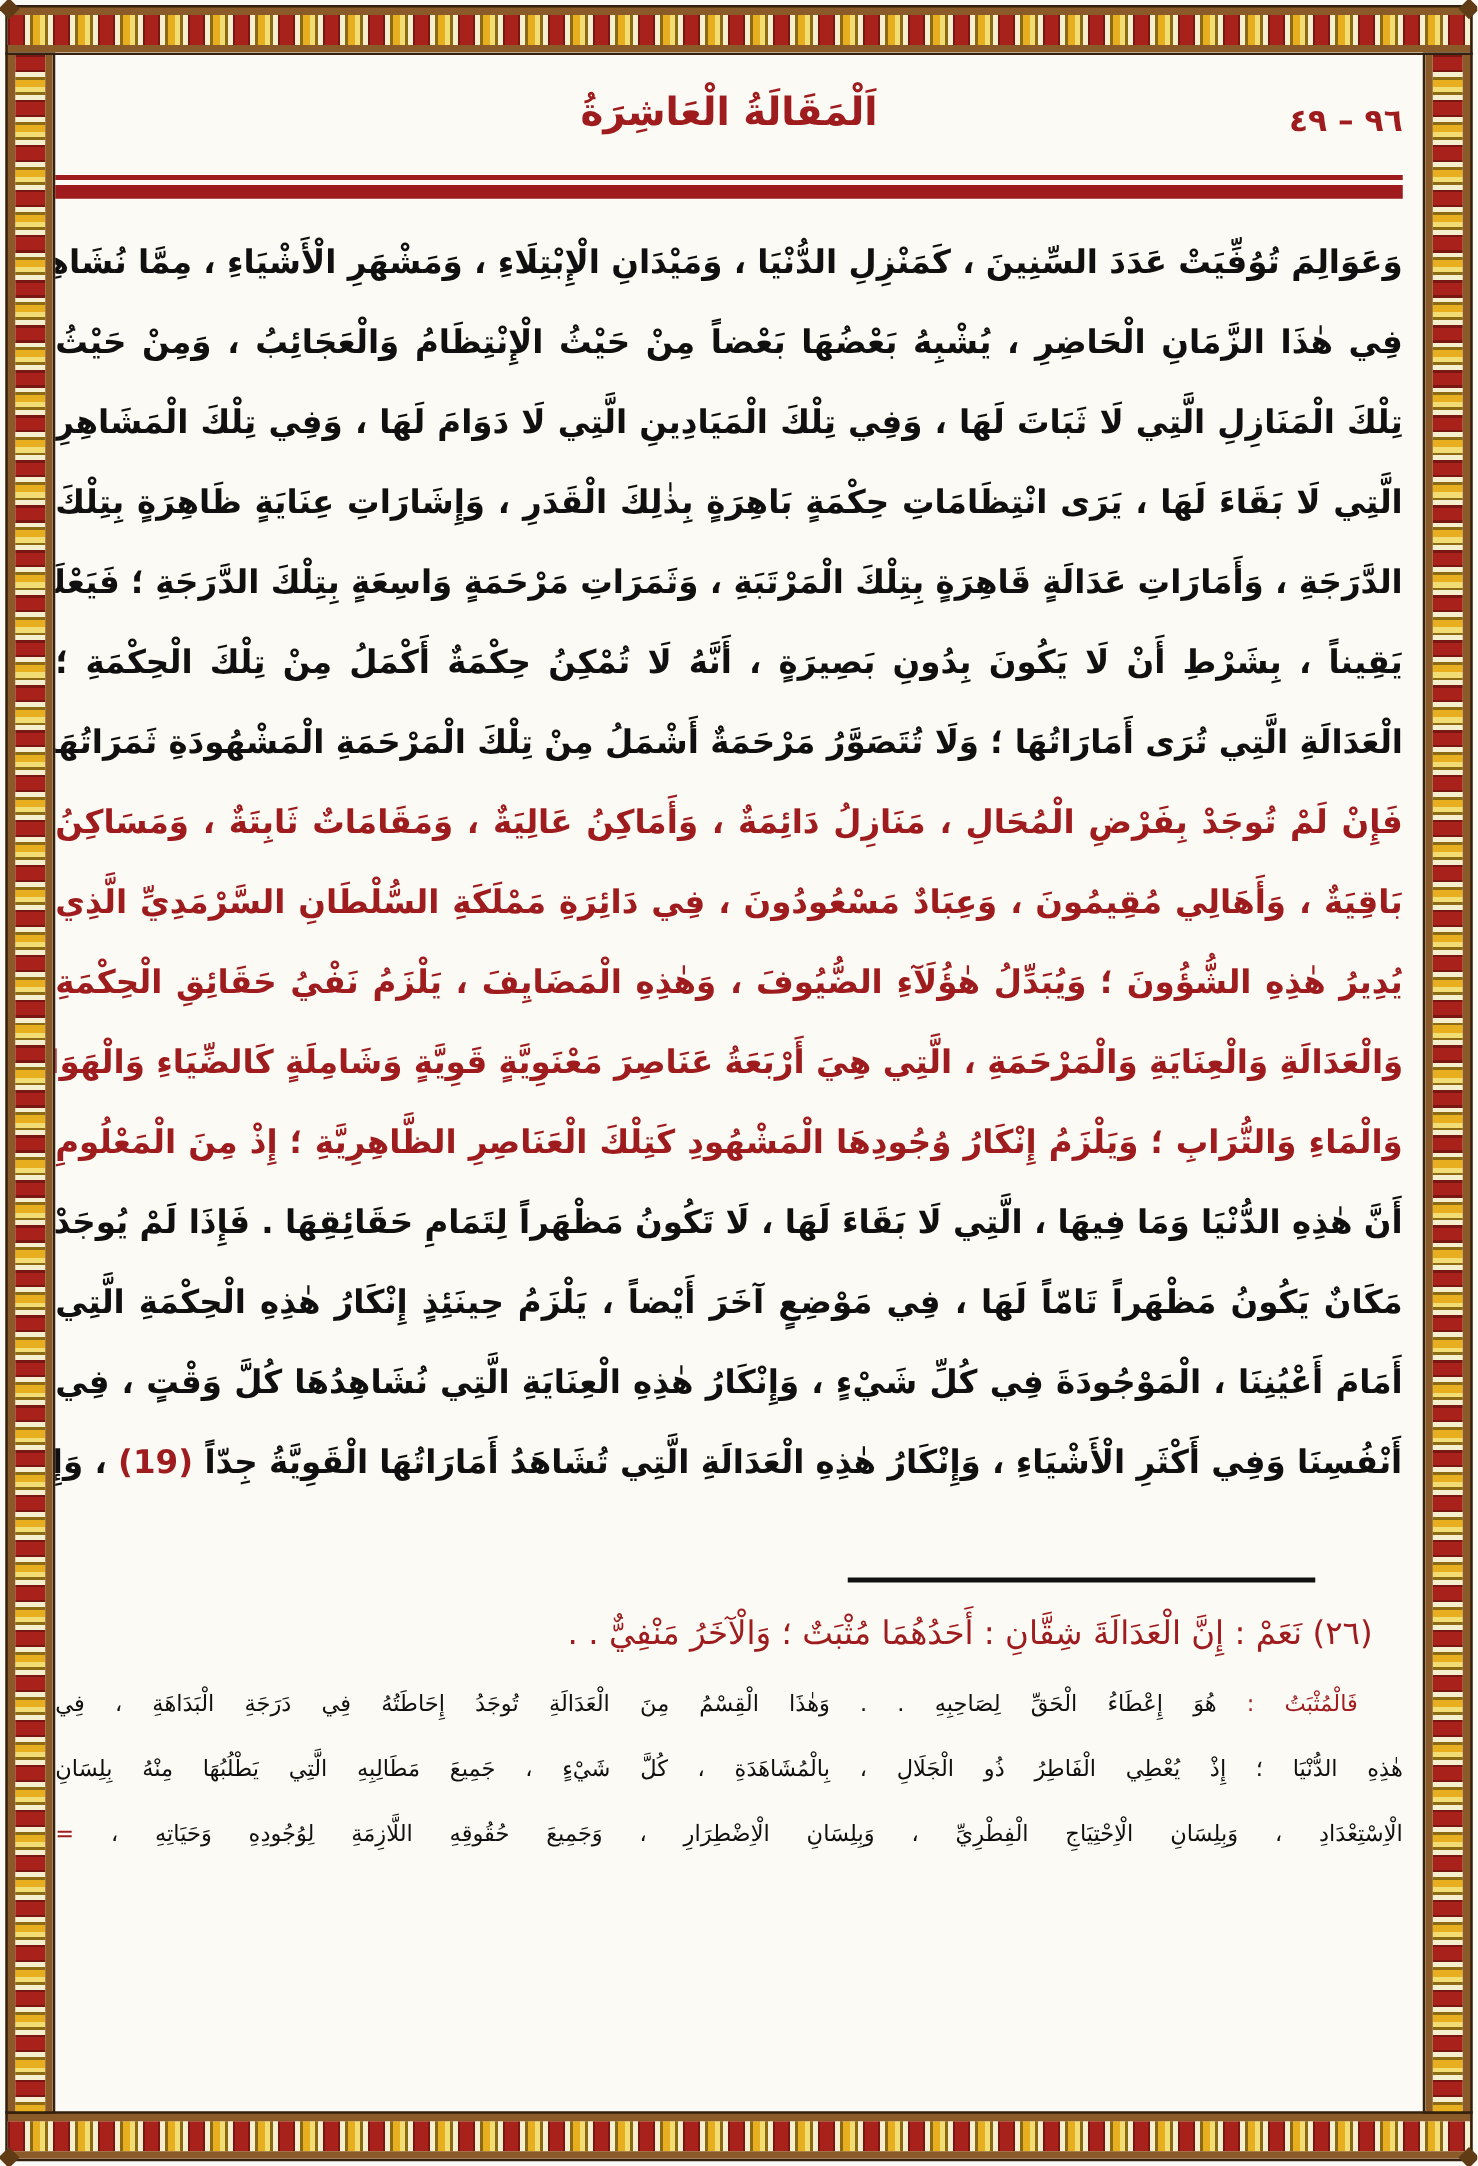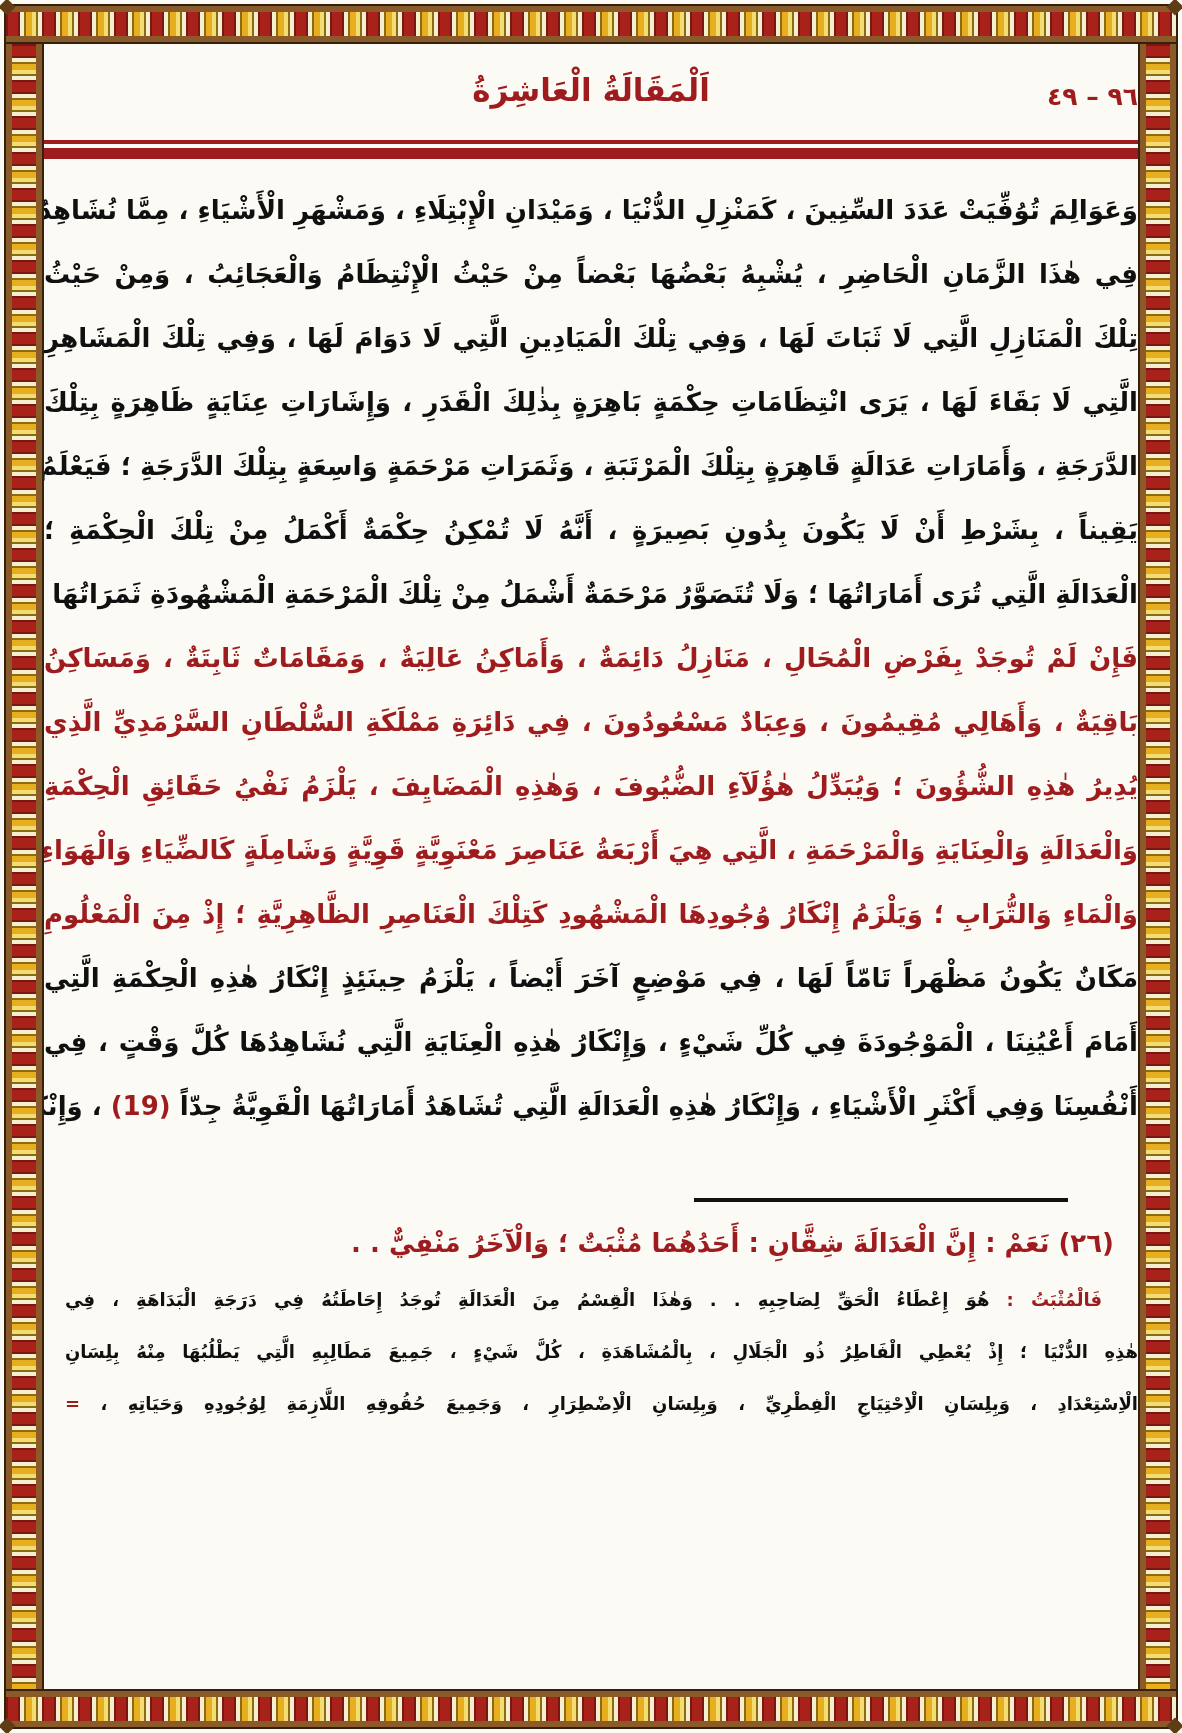--- a/index.html
+++ b/index.html
@@ -43,21 +43,21 @@
   }
   .b-top{top:6px;left:6px;right:6px;height:36px;}
   .b-bottom{bottom:6px;left:6px;right:6px;height:36px;}
   .b-left{left:6px;top:44px;bottom:44px;width:36px;}
   .b-right{right:6px;top:44px;bottom:44px;width:36px;}
   .tip{position:absolute;width:12px;height:12px;background:#5f3c16;transform:rotate(45deg);}
   .tip-tl{top:1px;left:1px;} .tip-tr{top:1px;right:1px;}
   .tip-bl{bottom:1px;left:1px;} .tip-br{bottom:1px;right:1px;}
 
   
-  .content{position:absolute;top:52px;right:44px;left:44px;}
+  .content{position:absolute;top:52px;right:60px;left:44px;}
   .header{position:relative;height:88px;}
   .page-title{
     text-align:center;padding-top:20px;
     color:var(--accent-red);font-weight:bold;font-size:31px;letter-spacing:1px;
   }
   .page-number{
     position:absolute;left:auto;right:0;top:30px;
     color:var(--accent-red);font-weight:bold;font-size:25px;
   }
   .rule-thin{height:4px;background:var(--accent-red);}
@@ -65,21 +65,21 @@
 
   .body-text{margin-top:19px;font-size:26px;font-weight:bold;color:var(--ink);}
   .line-body{
     line-height:64px;text-align:justify;text-align-last:justify;
     overflow:hidden;white-space:nowrap;
   }
   .seg-ink{color:var(--ink);}
   .seg-red{color:var(--accent-red);}
 
   .fn-sep{height:4px;background:var(--sep-black);width:374px;margin:60px 70px 0 auto;}
-  .footnote-text{margin-top:10px;font-weight:bold;margin-left:21px;}
+  .footnote-text{margin-top:10px;font-weight:normal;}
   .line-fn-head{
     font-size:26px;line-height:62px;text-align:right;padding-right:24px;white-space:nowrap;
   }
   .line-fn{
     font-size:18px;line-height:52px;color:var(--ink);
     text-align:justify;text-align-last:justify;overflow:hidden;white-space:nowrap;
   }
   .line-indent{text-indent:36px;}
 </style>
 </head>
@@ -112,20 +112,21 @@
         <div class="line-body"><span class="seg-ink">تِلْكَ الْمَنَازِلِ الَّتِي لَا ثَبَاتَ لَهَا ، وَفِي تِلْكَ الْمَيَادِينِ الَّتِي لَا دَوَامَ لَهَا ، وَفِي تِلْكَ الْمَشَاهِرِ</span></div>
         <div class="line-body"><span class="seg-ink">الَّتِي لَا بَقَاءَ لَهَا ، يَرَى انْتِظَامَاتِ حِكْمَةٍ بَاهِرَةٍ بِذٰلِكَ الْقَدَرِ ، وَإِشَارَاتِ عِنَايَةٍ ظَاهِرَةٍ بِتِلْكَ</span></div>
         <div class="line-body"><span class="seg-ink">الدَّرَجَةِ ، وَأَمَارَاتِ عَدَالَةٍ قَاهِرَةٍ بِتِلْكَ الْمَرْتَبَةِ ، وَثَمَرَاتِ مَرْحَمَةٍ وَاسِعَةٍ بِتِلْكَ الدَّرَجَةِ ؛ فَيَعْلَمُ</span></div>
         <div class="line-body"><span class="seg-ink">يَقِيناً ، بِشَرْطِ أَنْ لَا يَكُونَ بِدُونِ بَصِيرَةٍ ، أَنَّهُ لَا تُمْكِنُ حِكْمَةٌ أَكْمَلُ مِنْ تِلْكَ الْحِكْمَةِ ؛</span></div>
         <div class="line-body"><span class="seg-ink">الْعَدَالَةِ الَّتِي تُرَى أَمَارَاتُهَا ؛ وَلَا تُتَصَوَّرُ مَرْحَمَةٌ أَشْمَلُ مِنْ تِلْكَ الْمَرْحَمَةِ الْمَشْهُودَةِ ثَمَرَاتُهَا .</span></div>
         <div class="line-body"><span class="seg-red">فَإِنْ لَمْ تُوجَدْ بِفَرْضِ الْمُحَالِ ، مَنَازِلُ دَائِمَةٌ ، وَأَمَاكِنُ عَالِيَةٌ ، وَمَقَامَاتٌ ثَابِتَةٌ ، وَمَسَاكِنُ</span></div>
         <div class="line-body"><span class="seg-red">بَاقِيَةٌ ، وَأَهَالِي مُقِيمُونَ ، وَعِبَادٌ مَسْعُودُونَ ، فِي دَائِرَةِ مَمْلَكَةِ السُّلْطَانِ السَّرْمَدِيِّ الَّذِي</span></div>
         <div class="line-body"><span class="seg-red">يُدِيرُ هٰذِهِ الشُّؤُونَ ؛ وَيُبَدِّلُ هٰؤُلَآءِ الضُّيُوفَ ، وَهٰذِهِ الْمَضَايِفَ ، يَلْزَمُ نَفْيُ حَقَائِقِ الْحِكْمَةِ</span></div>
         <div class="line-body"><span class="seg-red">وَالْعَدَالَةِ وَالْعِنَايَةِ وَالْمَرْحَمَةِ ، الَّتِي هِيَ أَرْبَعَةُ عَنَاصِرَ مَعْنَوِيَّةٍ قَوِيَّةٍ وَشَامِلَةٍ كَالضِّيَاءِ وَالْهَوَاءِ</span></div>
         <div class="line-body"><span class="seg-red">وَالْمَاءِ وَالتُّرَابِ ؛ وَيَلْزَمُ إِنْكَارُ وُجُودِهَا الْمَشْهُودِ كَتِلْكَ الْعَنَاصِرِ الظَّاهِرِيَّةِ ؛ إِذْ مِنَ الْمَعْلُومِ</span></div>
+        <div class="line-body"><span class="seg-ink">أَنَّ هٰذِهِ الدُّنْيَا وَمَا فِيهَا ، الَّتِي لَا بَقَاءَ لَهَا ، لَا تَكُونُ مَظْهَراً لِتَمَامِ حَقَائِقِهَا . فَإِذَا لَمْ يُوجَدْ</span></div>
         <div class="line-body"><span class="seg-ink">مَكَانٌ يَكُونُ مَظْهَراً تَامّاً لَهَا ، فِي مَوْضِعٍ آخَرَ أَيْضاً ، يَلْزَمُ حِينَئِذٍ إِنْكَارُ هٰذِهِ الْحِكْمَةِ الَّتِي</span></div>
         <div class="line-body"><span class="seg-ink">أَمَامَ أَعْيُنِنَا ، الْمَوْجُودَةَ فِي كُلِّ شَيْءٍ ، وَإِنْكَارُ هٰذِهِ الْعِنَايَةِ الَّتِي نُشَاهِدُهَا كُلَّ وَقْتٍ ، فِي</span></div>
         <div class="line-body"><span class="seg-ink">أَنْفُسِنَا وَفِي أَكْثَرِ الْأَشْيَاءِ ، وَإِنْكَارُ هٰذِهِ الْعَدَالَةِ الَّتِي تُشَاهَدُ أَمَارَاتُهَا الْقَوِيَّةُ جِدّاً </span><span class="seg-red">(19)</span><span class="seg-ink"> ، وَإِنْكَارُ</span></div>
       </div>
 
     <div class="fn-sep"></div>
 
     <div class="footnote-text">
         <div class="line-fn-head"><span class="seg-red">(٢٦) نَعَمْ : إِنَّ الْعَدَالَةَ شِقَّانِ : أَحَدُهُمَا مُثْبَتٌ ؛ وَالْآخَرُ مَنْفِيٌّ . .</span></div>
         <div class="line-fn line-indent"><span class="seg-red">فَالْمُثْبَتُ : </span><span class="seg-ink">هُوَ إِعْطَاءُ الْحَقِّ لِصَاحِبِهِ . . وَهٰذَا الْقِسْمُ مِنَ الْعَدَالَةِ تُوجَدُ إِحَاطَتُهُ فِي دَرَجَةِ الْبَدَاهَةِ ، فِي</span></div>

